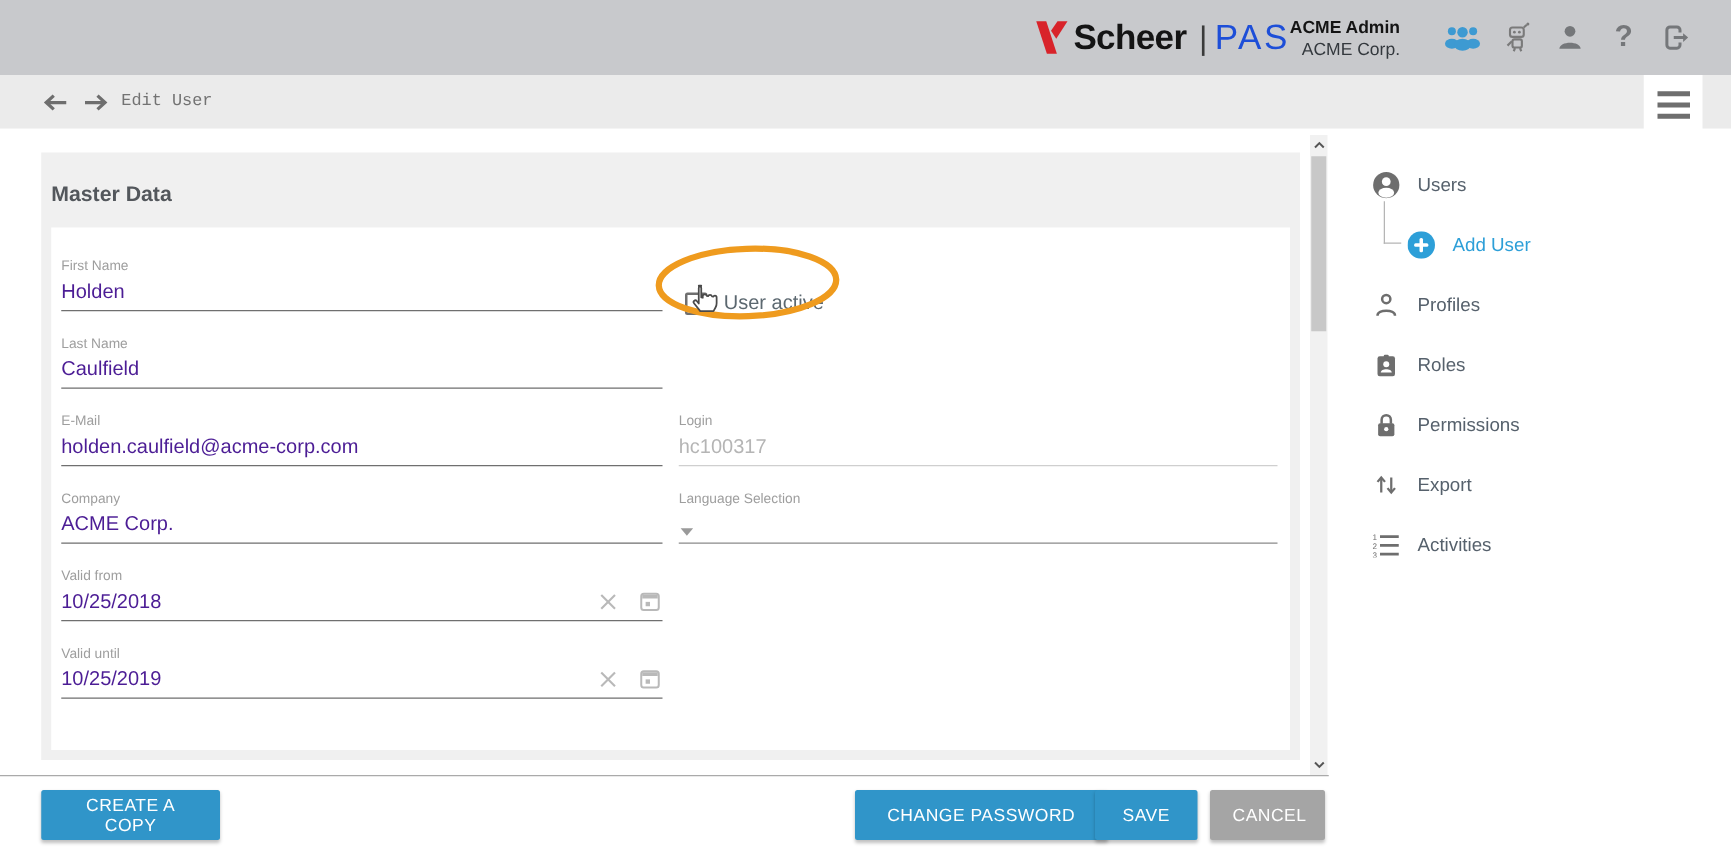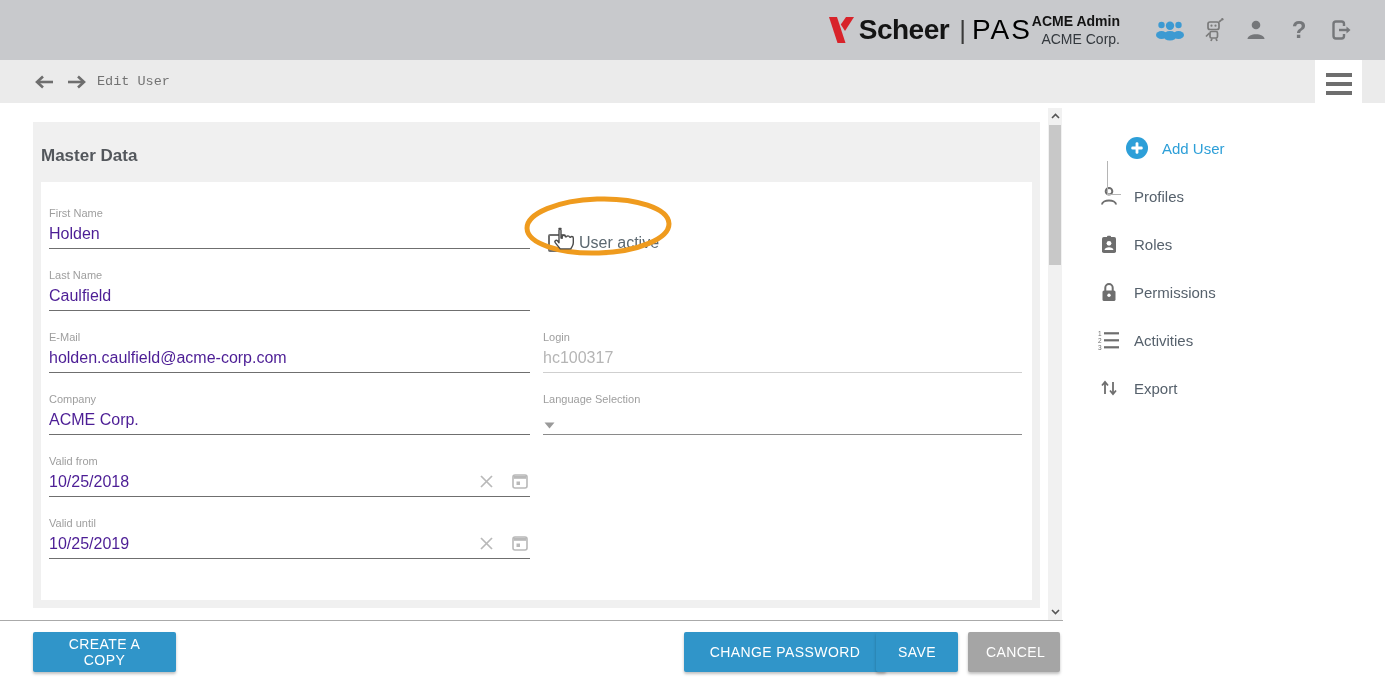--- a/index.html
+++ b/index.html
@@ -6,21 +6,21 @@
   html,body { width:1385px; height:684px; }
   body { font-family:"Liberation Sans", sans-serif; background:#fff; overflow:hidden; position:relative; }
 
   
   .app-header { position:absolute; left:0; top:0; width:1385px; height:60px; background:#c8c9cc;
     display:flex; align-items:center; justify-content:flex-end; }
   .logo { display:flex; align-items:center; margin-left:30px; }
   .logo-mark { margin-right:4px; }
   .logo-brand { font-size:28px; font-weight:bold; color:#141414; letter-spacing:-0.5px; }
   .logo-div { font-size:26px; color:#3a3a3a; font-weight:300; margin:0 6px 0 10px; }
-  .logo-product { font-size:28px; color:#000000; letter-spacing:2px; font-weight:400; }
+  .logo-product { font-size:28px; color:#1d4ed8; letter-spacing:2px; font-weight:400; }
   .header-right { display:flex; align-items:center; margin-right:28px; }
   .user-block { text-align:right; margin-right:22px; line-height:18px; }
   .user-name { font-size:14px; font-weight:bold; color:#141414; }
   .user-org { font-size:14px; color:#33383d; }
   .hdr-icons { display:flex; align-items:center; }
   .hdr-icon { width:30px; height:30px; margin-left:13px; display:flex; align-items:center; justify-content:center; cursor:pointer; }
   .help-glyph { font-size:24px; font-weight:bold; color:#75777a; }
 
   
   .crumb-bar { position:absolute; left:0; top:60px; width:1385px; height:43px; background:#ebebeb;
@@ -290,20 +290,30 @@
     <div class="sb-arrow sb-down">
       <svg width="9" height="6" viewBox="0 0 9 6" fill="none" stroke="#555" stroke-width="1.6">
           <path d="M1 1 L4.5 4.5 L8 1"></path>
         </svg>
     </div>
   </div>
 
   <div class="sidebar">
     <div class="tree-line"></div>
 
+    <div class="side-item">
+      <span class="icon">
+        <svg width="22" height="22" viewBox="0 0 22 22">
+          <circle cx="11" cy="11" r="10.5" fill="#6e6e6e"></circle>
+          <circle cx="11" cy="8.3" r="3.5" fill="#fff"></circle>
+          <ellipse cx="11" cy="17.2" rx="6.3" ry="4" fill="#fff"></ellipse>
+        </svg>
+      </span>
+      <span class="side-label">Users</span>
+    </div>
 
     <div class="side-item accent indent">
       <span class="icon">
         <svg width="22" height="22" viewBox="0 0 22 22">
           <circle cx="11" cy="11" r="11" fill="#2d9fd8"></circle>
           <rect x="9.6" y="5.3" width="2.8" height="11.4" rx="1.2" fill="#fff"></rect>
           <rect x="5.3" y="9.6" width="11.4" height="2.8" rx="1.2" fill="#fff"></rect>
         </svg>
       </span>
       <span class="side-label">Add User</span>
@@ -333,42 +343,42 @@
 
     <div class="side-item">
       <span class="icon">
         <svg width="20" height="22" viewBox="0 0 20 22">
           <path d="M6.3 10 V6.8 a3.7 3.7 0 0 1 7.4 0 V10" fill="none" stroke="#6e6e6e" stroke-width="2"></path>
           <rect x="3.5" y="9.5" width="13" height="10.5" rx="1.6" fill="#6e6e6e"></rect>
           <circle cx="10" cy="14.3" r="1.7" fill="#fff"></circle>
         </svg>
       </span>
       <span class="side-label">Permissions</span>
+    </div>
+
+    <div class="side-item">
+      <span class="icon">
+        <svg width="20" height="20" viewBox="0 0 20 20" fill="none" stroke="#6e6e6e" stroke-width="1.8">
+          <line x1="6" y1="16" x2="6" y2="4.5"></line>
+          <path d="M3 7.5 L6 4 L9 7.5"></path>
+          <line x1="14" y1="4" x2="14" y2="15.5"></line>
+          <path d="M11 12.5 L14 16 L17 12.5"></path>
+        </svg>
+      </span>
+      <span class="side-label">Export</span>
     </div>
 
     <div class="side-item">
       <span class="icon">
         <svg width="22" height="20" viewBox="0 0 22 20">
           <text x="0" y="6" font-size="6.5" fill="#6e6e6e" font-family="inherit">1</text>
           <text x="0" y="13" font-size="6.5" fill="#6e6e6e" font-family="inherit">2</text>
           <text x="0" y="20" font-size="6.5" fill="#6e6e6e" font-family="inherit">3</text>
           <rect x="6" y="2.2" width="15" height="2.2" fill="#6e6e6e"></rect>
           <rect x="6" y="9.2" width="15" height="2.2" fill="#6e6e6e"></rect>
           <rect x="6" y="16.2" width="15" height="2.2" fill="#6e6e6e"></rect>
         </svg>
       </span>
       <span class="side-label">Activities</span>
     </div>
 
-    <div class="side-item">
-      <span class="icon">
-        <svg width="20" height="20" viewBox="0 0 20 20" fill="none" stroke="#6e6e6e" stroke-width="1.8">
-          <line x1="6" y1="16" x2="6" y2="4.5"></line>
-          <path d="M3 7.5 L6 4 L9 7.5"></path>
-          <line x1="14" y1="4" x2="14" y2="15.5"></line>
-          <path d="M11 12.5 L14 16 L17 12.5"></path>
-        </svg>
-      </span>
-      <span class="side-label">Export</span>
-    </div>
-
   </div>
 </div>
 
 </body></html>

